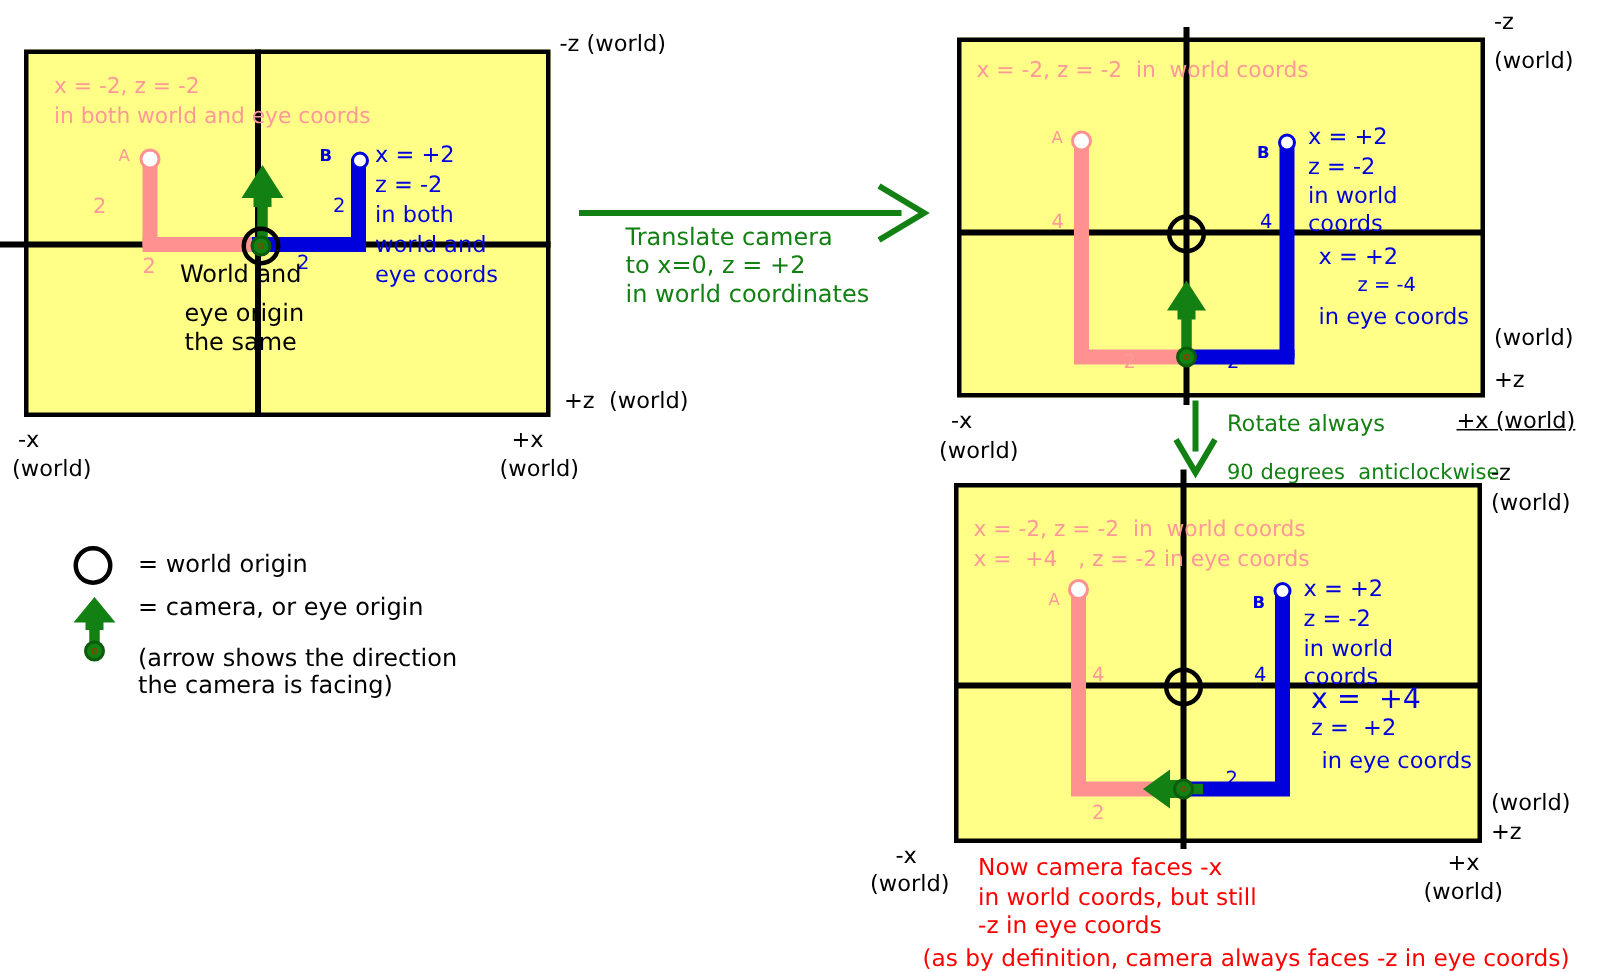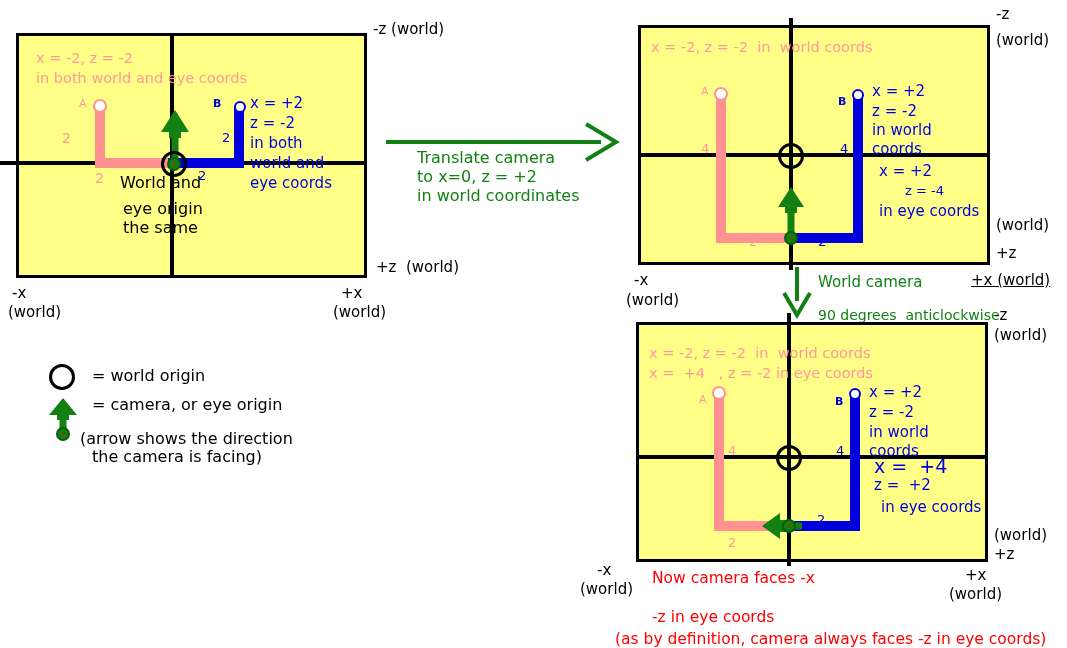--- a/index.html
+++ b/index.html
@@ -78,21 +78,21 @@
 
   <div class="worigin" style="left:49px;top:364px;width:26px;height:26px;"></div>
   <div class="txt black" style="left:92px;top:367px;font-size:16px;">= world origin</div>
 
   <svg style="left:48px;top:398px;" width="30" height="42" viewBox="0 0 30 42">
     <line x1="15" y1="40" x2="15" y2="12" stroke="#128012" stroke-width="7"></line>
     <polygon points="15,0 29,17 21,17 21,22 9,22 9,17 1,17" fill="#128012"></polygon>
   </svg>
   <div class="camdot" style="left:56px;top:427px;width:14px;height:14px;"></div>
   <div class="txt black" style="left:92px;top:396px;font-size:16px;">= camera, or eye origin</div>
-  <div class="txt black" style="left:80px;top:430px;font-size:16px;">(arrow shows the direction</div>
+  <div class="txt black" style="left:92px;top:430px;font-size:16px;">(arrow shows the direction</div>
   <div class="txt black" style="left:92px;top:448px;font-size:16px;">the camera is facing)</div>
 
   <svg style="left:386px;top:122px;" width="232" height="40" viewBox="0 0 232 40">
     <line x1="0" y1="20" x2="215" y2="20" stroke="#128012" stroke-width="4"></line>
     <polyline points="200,2 230,20 200,38" fill="none" stroke="#128012" stroke-width="4"></polyline>
   </svg>
   <div class="txt green" style="left:417px;top:149px;font-size:16px;">Translate camera</div>
   <div class="txt green" style="left:417px;top:168px;font-size:16px;">to x=0, z = +2</div>
   <div class="txt green" style="left:417px;top:187px;font-size:16px;">in world coordinates</div>
 
@@ -137,21 +137,21 @@
   <div class="txt black" style="left:996px;top:217px;font-size:15px;">(world)</div>
   <div class="txt black" style="left:996px;top:245px;font-size:15px;">+z</div>
   <div class="txt black" style="left:634px;top:272px;font-size:15px;">-x</div>
   <div class="txt black" style="left:626px;top:292px;font-size:15px;">(world)</div>
   <div class="txt black" style="left:971px;top:272px;font-size:15px;text-decoration:underline;">+x (world)</div>
 
   <svg style="left:780px;top:267px;" width="36" height="50" viewBox="0 0 36 50">
     <line x1="17" y1="0" x2="17" y2="34" stroke="#128012" stroke-width="4"></line>
     <polyline points="4,26 17,48 30,26" fill="none" stroke="#128012" stroke-width="4"></polyline>
   </svg>
-  <div class="txt green" style="left:818px;top:274px;font-size:15px;">World camera</div>
+  <div class="txt green" style="left:818px;top:274px;font-size:15px;">Rotate always</div>
   <div class="txt green" style="left:818px;top:307px;font-size:14px;">90 degrees  anticlockwise</div>
 
   <div class="box" style="left:636px;top:322px;width:352px;height:240px;"></div>
 
   <div class="axisline" style="left:787px;top:313px;width:4px;height:253px;"></div>
   <div class="axisline" style="left:636px;top:455px;width:352px;height:4px;"></div>
 
   <div class="limb limb-pink" style="left:714px;top:392px;width:10px;height:137px;"></div>
   <div class="limb limb-pink" style="left:714px;top:521px;width:78px;height:10px;"></div>
   <div class="dotA" style="left:712px;top:386px;width:14px;height:14px;"></div>
@@ -186,16 +186,17 @@
   <div class="txt black" style="left:994px;top:307px;font-size:15px;">-z</div>
   <div class="txt black" style="left:994px;top:327px;font-size:15px;">(world)</div>
   <div class="txt black" style="left:994px;top:527px;font-size:15px;">(world)</div>
   <div class="txt black" style="left:994px;top:546px;font-size:15px;">+z</div>
   <div class="txt black" style="left:597px;top:562px;font-size:15px;">-x</div>
   <div class="txt black" style="left:580px;top:581px;font-size:15px;">(world)</div>
   <div class="txt black" style="left:965px;top:567px;font-size:15px;">+x</div>
   <div class="txt black" style="left:949px;top:586px;font-size:15px;">(world)</div>
 
   <div class="txt red" style="left:652px;top:569px;font-size:15.5px;">Now camera faces -x</div>
+  <div class="txt red" style="left:652px;top:589px;font-size:15.5px;">in world coords, but still</div>
   <div class="txt red" style="left:652px;top:608px;font-size:15.5px;">-z in eye coords</div>
   <div class="txt red" style="left:615px;top:630px;font-size:15.5px;">(as by definition, camera always faces -z in eye coords)</div>
 
 </div>
 
 </body></html>

